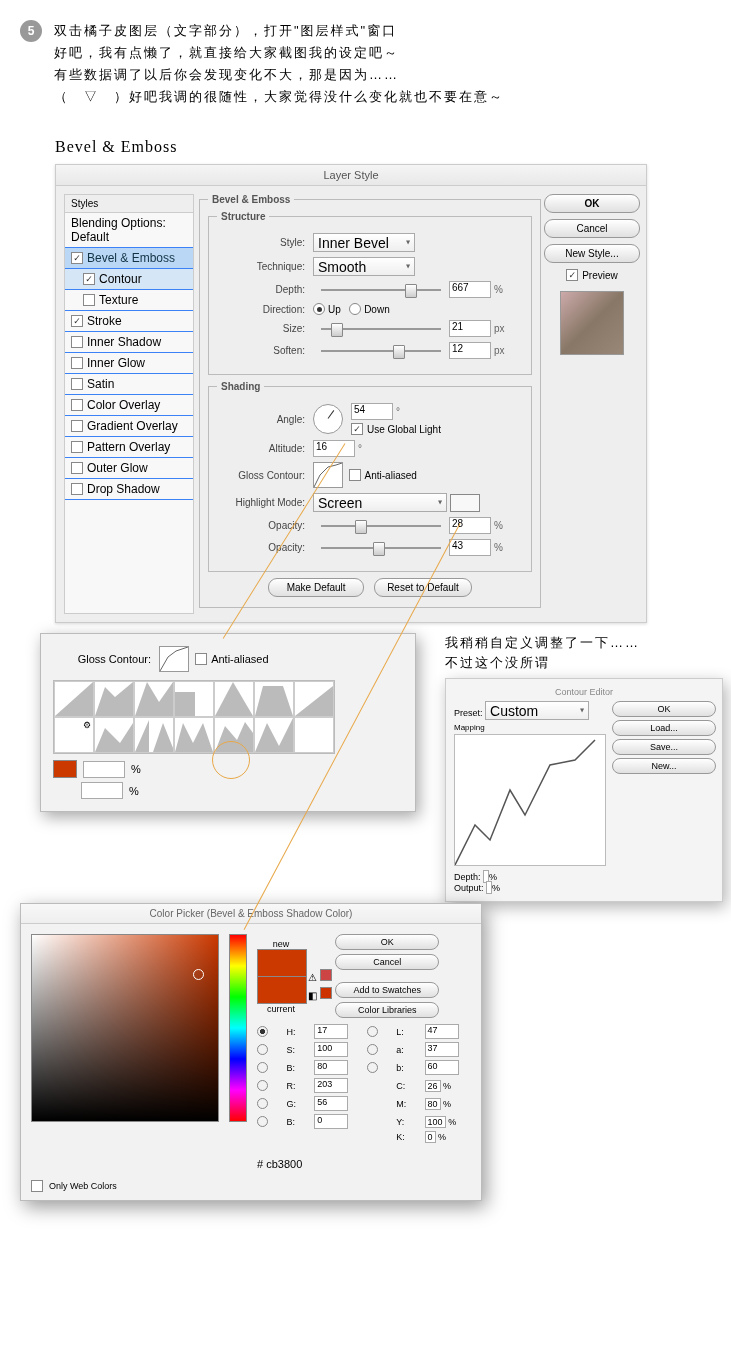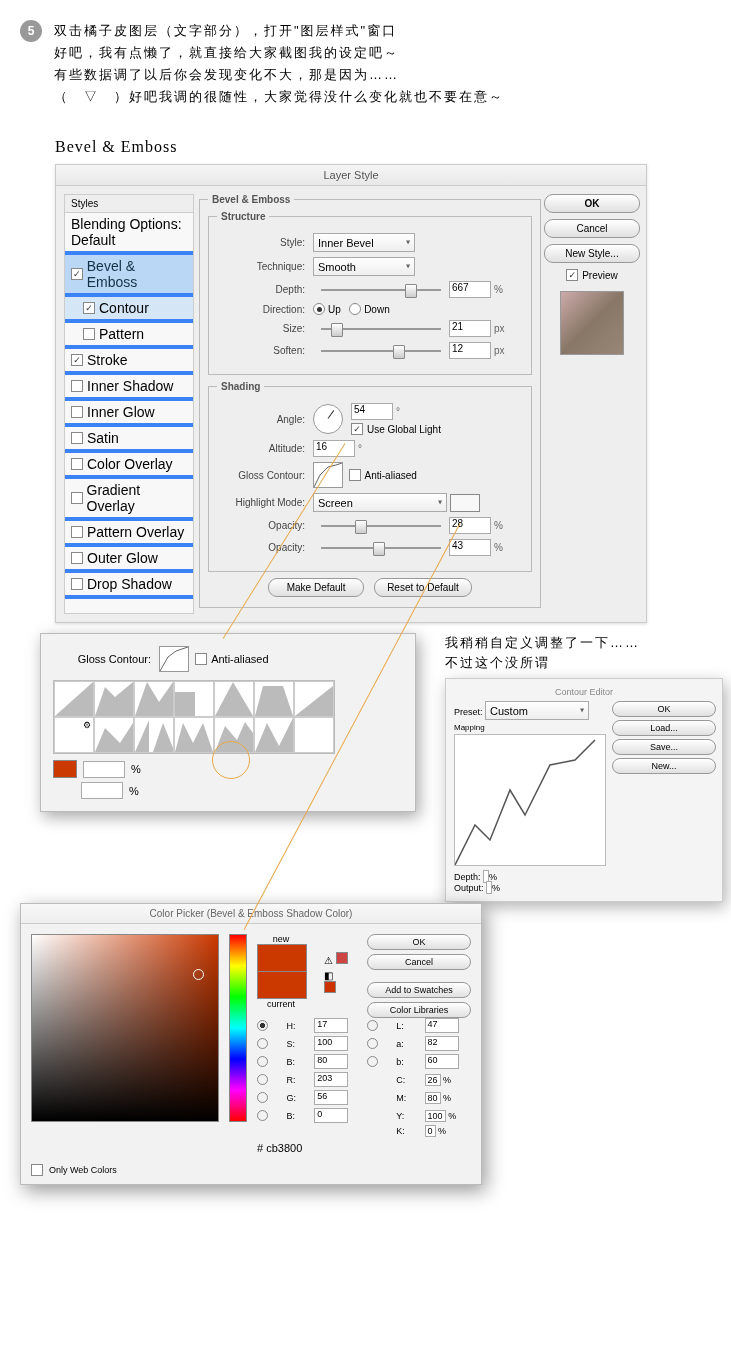--- a/index.html
+++ b/index.html
@@ -6,32 +6,32 @@
 .container{padding:20px 20px 20px 20px}
 .step-header{display:flex;align-items:flex-start;gap:12px;margin-bottom:30px}
 .step-num{width:22px;height:22px;border-radius:50%;background:#999;color:#fff;display:flex;align-items:center;justify-content:center;font-weight:bold;font-size:12px;flex-shrink:0}
 .step-text{font-size:13px;line-height:22px;letter-spacing:2px}
 .section-title{font-family:Georgia,serif;font-size:16px;margin:15px 0 8px 35px;letter-spacing:1px}
 .dialog{background:#eee;border:1px solid #ccc;margin:0 35px;width:590px;box-shadow:0 1px 3px rgba(0,0,0,.15)}
 .dialog-title{background:linear-gradient(#f5f5f5,#e8e8e8);text-align:center;padding:4px;border-bottom:1px solid #ccc;font-size:11px;color:#555}
 .dialog-body{display:flex;padding:8px;gap:5px}
 .styles-list{width:128px;background:#f8f8f8;border:1px solid #ccc}
 .styles-list .hdr{padding:3px 6px;background:#eee;border-bottom:1px solid #ccc;font-size:10px}
-.styles-list .item{padding:3px 6px;font-size:14px;display:flex;align-items:center;gap:4px;border-bottom:4px solid #3b82f6}
+.styles-list .item{padding:3px 6px;font-size:12px;display:flex;align-items:center;gap:4px;border-bottom:1px solid #3b82f6}
 .styles-list .item.blue{background:#bad7f5;color:#134}
 .styles-list .item.blue2{background:#d5e6f7}
 .styles-list .item.sub{padding-left:18px}
 .chk{width:10px;height:10px;border:1px solid #888;background:#fff;display:inline-flex;align-items:center;justify-content:center;font-size:9px;color:#333}
 .chk.on::after{content:"✓"}
 .center-panel{flex:1;background:#eee}
 .fieldset{border:1px solid #bbb;margin:0 0 6px 0;padding:6px 8px 10px}
 .legend{font-size:10px;font-weight:bold;color:#555;padding:0 4px}
 .row{display:flex;align-items:center;margin:5px 0;font-size:10px}
 .lbl{width:88px;text-align:right;margin-right:8px;color:#444}
-.select{border:1px solid #aaa;background:linear-gradient(#fff,#eee);height:17px;padding:0 18px 0 4px;font-size:11px;position:relative;min-width:78px;display:inline-flex;align-items:center}
+.select{border:1px solid #aaa;background:linear-gradient(#fff,#eee);height:17px;padding:0 18px 0 4px;font-size:14px;position:relative;min-width:78px;display:inline-flex;align-items:center}
 .select::after{content:"▸";position:absolute;right:4px;font-size:8px;color:#666;transform:rotate(90deg)}
 .slider{width:120px;height:2px;background:#999;position:relative;margin:0 8px}
 .slider .thumb{width:10px;height:12px;background:linear-gradient(#fff,#ccc);border:1px solid #888;position:absolute;top:-5px;border-radius:1px}
 .num{width:36px;height:15px;border:1px solid #aaa;background:#fff;padding:0 2px;font-size:10px;text-align:left}
 .unit{margin-left:3px;color:#666}
 .radio{width:10px;height:10px;border:1px solid #888;border-radius:50%;background:#fff;display:inline-flex;align-items:center;justify-content:center;margin-right:3px}
 .radio.on::after{content:"";width:5px;height:5px;border-radius:50%;background:#333}
 .angle-dial{width:28px;height:28px;border:1px solid #999;border-radius:50%;background:#fff;position:relative}
 .angle-dial::after{content:"";position:absolute;width:10px;height:1px;background:#333;top:13px;left:14px;transform-origin:left;transform:rotate(-54deg)}
 .swatch{width:28px;height:16px;border:1px solid #888;background:#f8f8f8}
@@ -49,21 +49,21 @@
 .notes{position:absolute;left:405px;top:10px;font-size:13px;line-height:20px;letter-spacing:2px}
 .curve-editor{position:absolute;left:405px;top:55px;width:260px;background:#f4f4f4;border:1px solid #ccc;box-shadow:3px 5px 15px rgba(0,0,0,.3);padding:8px;font-size:9px}
 .curve-canvas{width:150px;height:130px;border:1px solid #bbb;background:#fff;position:relative;display:inline-block}
 .color-picker{position:absolute;left:-20px;top:280px;width:460px;background:#f2f2f2;border:1px solid #bbb;box-shadow:4px 6px 18px rgba(0,0,0,.4);padding:0}
 .cp-title{text-align:center;padding:4px;font-size:10px;color:#666;border-bottom:1px solid #ccc;background:linear-gradient(#f8f8f8,#eee)}
 .cp-body{display:flex;padding:10px;gap:10px}
 .cp-main{width:186px;height:186px;background:linear-gradient(to bottom,rgba(0,0,0,0),#000),linear-gradient(to right,#fff,#cb3800);border:1px solid #888;position:relative}
 .cp-main .cursor{width:9px;height:9px;border:1px solid #fff;border-radius:50%;position:absolute;top:34px;right:14px}
 .cp-hue{width:16px;height:186px;background:linear-gradient(red,#ff0,#0f0,#0ff,#00f,#f0f,red);border:1px solid #888}
 .cp-right{flex:1}
-.cp-preview-wrap{display:flex;gap:19px;align-items:flex-start;}
+.cp-preview-wrap{display:flex;gap:3px;align-items:center;margin-bottom:6px}
 .cp-newcur{width:48px;text-align:center;font-size:9px}
 .cp-newcur .sw{width:48px;height:26px;border:1px solid #888}
 .cp-buttons{display:flex;flex-direction:column;gap:4px}
 .cp-btn{background:linear-gradient(#fff,#e0e0e0);border:1px solid #999;border-radius:8px;padding:2px 8px;font-size:9px;min-width:86px;text-align:center}
 .cp-grid{display:grid;grid-template-columns:auto auto auto auto auto auto;gap:3px 6px;font-size:9px;align-items:center}
 .cp-grid .r{width:9px;height:9px;border:1px solid #888;border-radius:50%;display:inline-block}
 .cp-grid .r.on{background:radial-gradient(#333 40%,transparent 45%)}
 .cp-grid .n{width:28px;height:13px;border:1px solid #aaa;background:#fff;font-size:9px;padding:0 2px}
 .cp-footer{display:flex;align-items:center;gap:6px;padding:0 10px 8px;font-size:9px}
 .line{position:absolute;background:#e8a848;height:1px;transform-origin:left center;z-index:5}
@@ -96,21 +96,21 @@
       <div class="item blue">
             <span class="chk on"></span>
             <span>Bevel &amp; Emboss</span>
           </div>
       <div class="item sub blue2">
             <span class="chk on"></span>
             <span>Contour</span>
           </div>
       <div class="item sub">
             <span class="chk"></span>
-            <span>Pattern</span>
+            <span>Texture</span>
           </div>
       <div class="item">
             <span class="chk on"></span>
             <span>Stroke</span>
           </div>
       <div class="item">
             <span class="chk"></span>
             <span>Inner Shadow</span>
           </div>
       <div class="item">
@@ -397,21 +397,21 @@
               <span class="n">17</span>
           <span class="r"></span>
               <span>L:</span>
               <span class="n">47</span>
 
           <span class="r"></span>
               <span>S:</span>
               <span class="n">100</span>
           <span class="r"></span>
               <span>a:</span>
-              <span class="n">82</span>
+              <span class="n">37</span>
 
           <span class="r"></span>
               <span>B:</span>
               <span class="n">80</span>
           <span class="r"></span>
               <span>b:</span>
               <span class="n">60</span>
 
           <span class="r"></span>
               <span>R:</span>
@@ -434,21 +434,21 @@
               <span>Y:</span>
               <span><span class="n">100</span> <span>%</span></span>
 
           <span></span>
               <span></span>
               <span></span>
           <span></span>
               <span>K:</span>
               <span><span class="n">0</span> <span>%</span></span>
         </div>
-        <div style="margin-top:6px"><span>#</span> <span class="n" style="width:50px">cb3800</span></div>
+        <div style="margin-top:16px"><span>#</span> <span class="n" style="width:50px">cb3800</span></div>
       </div>
     </div>
     <div class="cp-footer">
       <span class="chk"></span>
           <span>Only Web Colors</span>
     </div>
   </div>
 
 </div>
 

